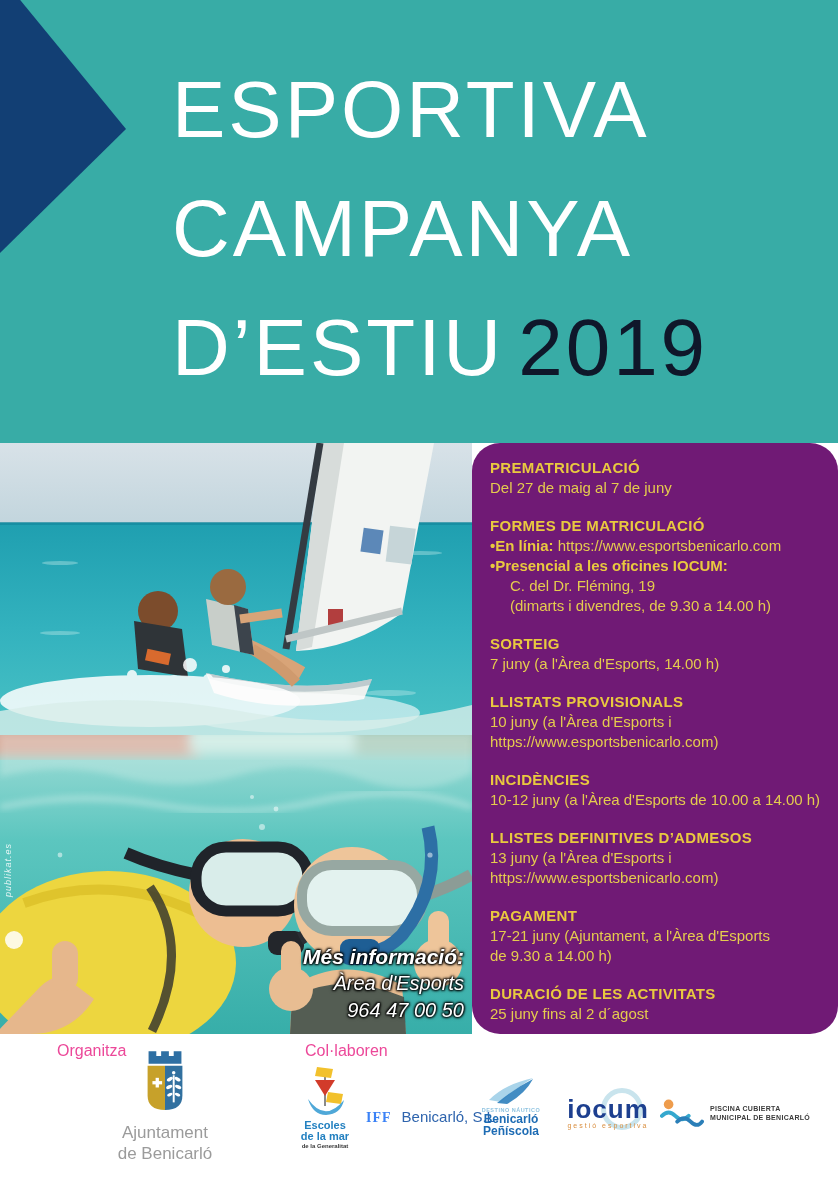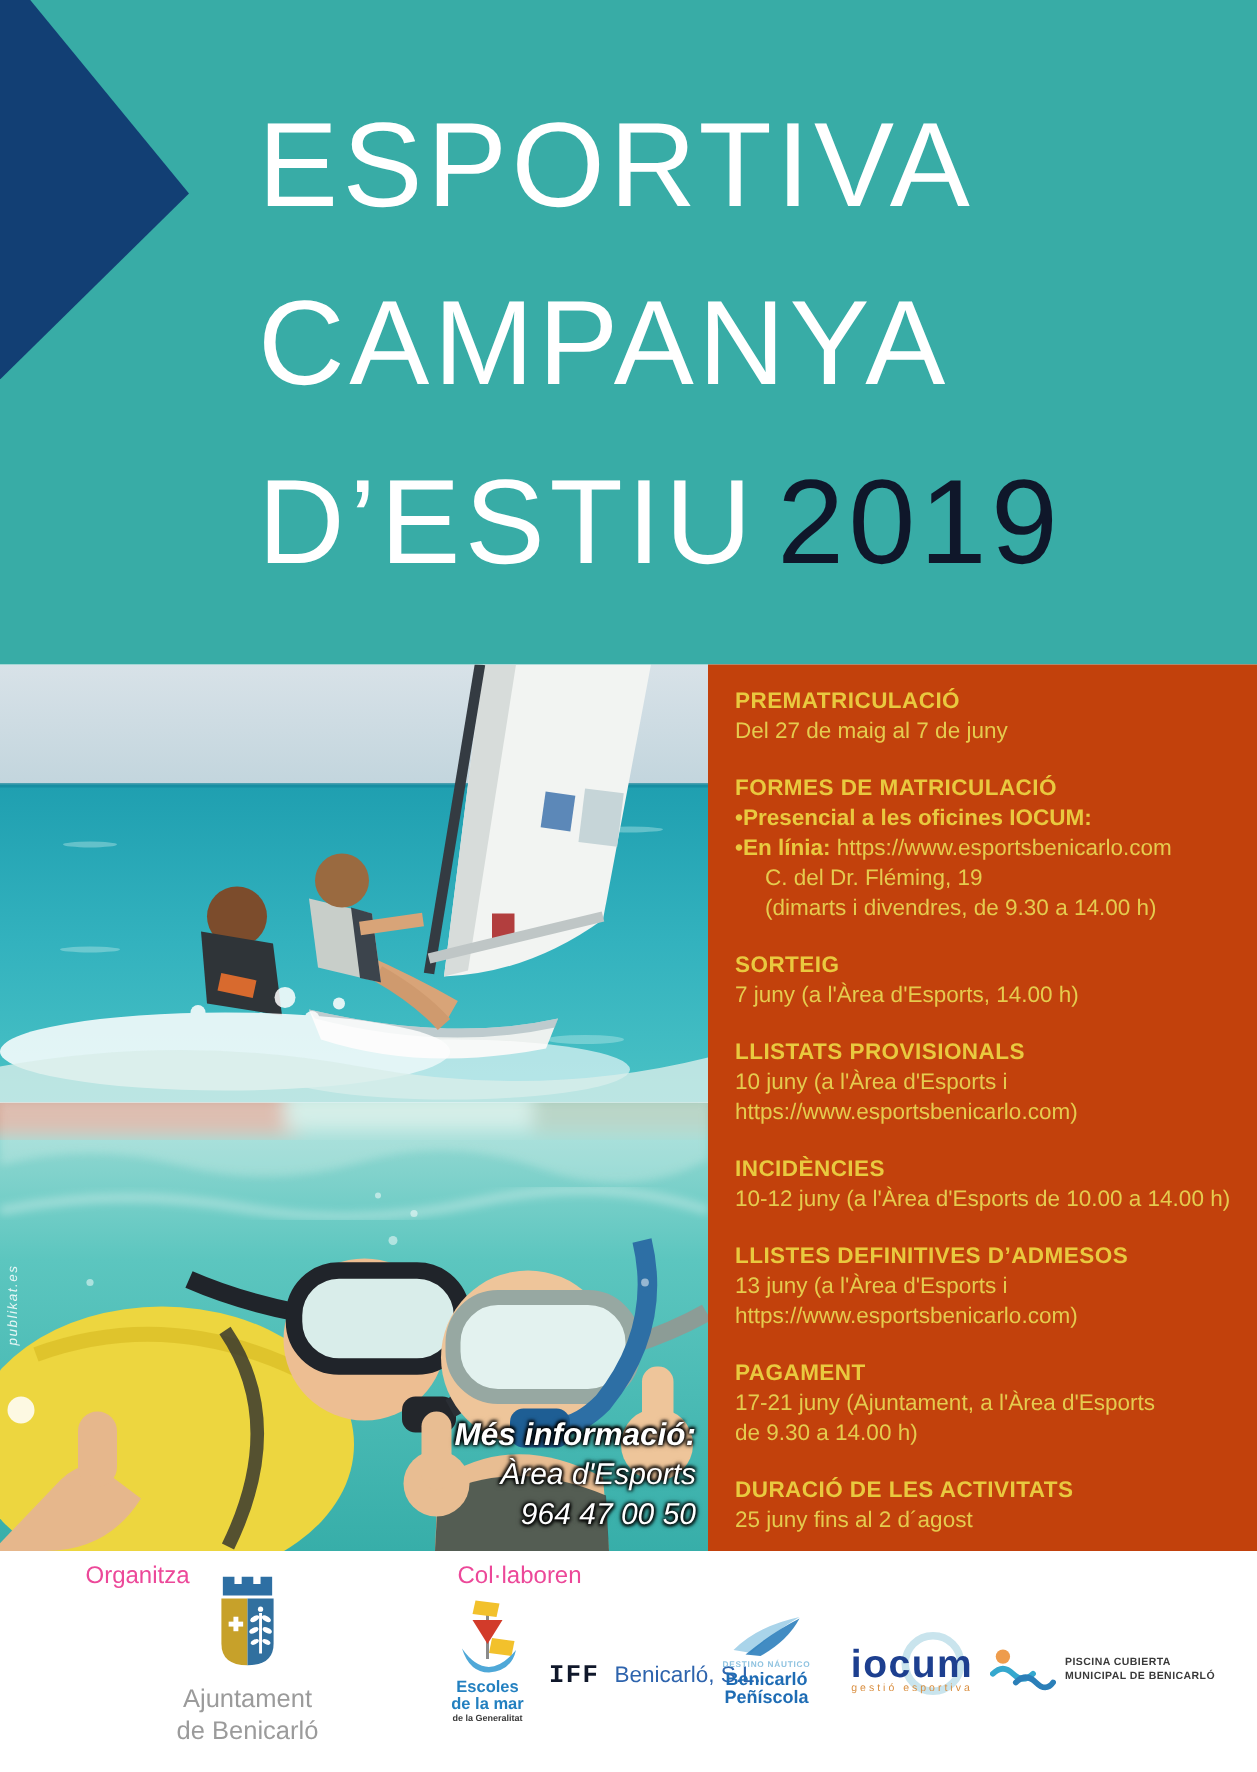--- a/index.html
+++ b/index.html
@@ -28,21 +28,21 @@
   .watermark-badge { position:absolute; left:5px; top:196px; width:18px; height:18px; border-radius:50%;
                      background:rgba(255,255,255,.85); }
 
   .contact { position:absolute; right:8px; bottom:10px; text-align:right; color:#ffffff;
              font-size:20px; line-height:27px; white-space:nowrap;
              text-shadow:0 0 4px rgba(0,0,0,.55), 1px 1px 2px rgba(0,0,0,.8), -1px -1px 2px rgba(0,0,0,.8),
                          1px -1px 2px rgba(0,0,0,.8), -1px 1px 2px rgba(0,0,0,.8); }
   .contact-heading { font-weight:bold; font-size:21px; }
 
   
-  .panel { width:366px; height:591px; background:#c2410c; padding:15px 12px 0 18px; }
+  .panel { width:366px; height:591px; background:#701a75; padding:15px 12px 0 18px;border-radius:28px; }
   .sec { margin-bottom:18px; }
   .sec-title { color:#E9C93F; font-weight:bold; font-size:15px; line-height:20px; letter-spacing:.3px; }
   .sec-line { color:#E5CB4E; font-size:15px; line-height:20px; }
   .sec-line .b, .sec-line.b { font-weight:bold; color:#E9C93F; }
   .sec-line.indent { padding-left:7px;margin-left:13px; }
 
   
   .footer { position:absolute; top:1034px; left:0; width:838px; height:147px; background:#ffffff; }
   .footer-label { position:absolute; font-size:16px; color:#ec4899; }
   .label-organitza { left:57px; top:8px; }
@@ -51,21 +51,21 @@
   .ajuntament { position:absolute; left:85px; top:16px; width:160px; text-align:center; }
   .ajuntament svg { display:block; margin:0 auto; }
   .ajuntament-caption { margin-top:4px; color:#9B9B9B; font-size:17px; line-height:21px; }
 
   .logo-escoles { position:absolute; left:292px; top:32px; width:66px; text-align:center; }
   .logo-escoles svg { display:block; margin:0 auto; }
   .escoles-name { color:#2380C0; font-size:11px; line-height:11px; font-weight:bold; margin-top:2px; }
   .escoles-sub { color:#3a3a3a; font-size:6px; font-weight:bold; margin-top:1px; }
 
   .logo-iff { position:absolute; left:366px; top:74px; white-space:nowrap; }
-  .iff-abbr { font-family:Liberation Mono, monospace; font-weight:bold; font-size:17px; color:#0f172a; letter-spacing:1px; }
+  .iff-abbr { font-family:Liberation Serif, serif; font-weight:bold; font-size:14px; color:#3b82f6; letter-spacing:1px; }
   .iff-name { font-size:15px; color:#2E64AD; margin-left:10px; }
 
   .logo-destino { position:absolute; left:481px; top:42px; width:60px; text-align:center; }
   .logo-destino svg { display:block; margin:0 auto; }
   .destino-small { color:#8FC3E0; font-size:5.5px; font-weight:bold; letter-spacing:.5px; margin-top:1px; }
   .destino-line { color:#1E6CB4; font-size:12px; line-height:12px; font-weight:bold; }
 
   .logo-iocum { position:absolute; left:560px; top:62px; width:96px; text-align:center; }
   .iocum-wrap { position:relative; display:inline-block; }
   .iocum-ring { position:absolute; left:34px; top:-8px; width:42px; height:42px; border:5px solid #BFDFEA;
@@ -212,22 +212,22 @@
 
     <div class="panel">
 
       <div class="sec">
         <div class="sec-title">PREMATRICULACIÓ</div>
         <div class="sec-line">Del 27 de maig al 7 de juny</div>
       </div>
 
       <div class="sec">
         <div class="sec-title">FORMES DE MATRICULACIÓ</div>
+        <div class="sec-line"><span class="b">•En línia: </span><span>https://www.esportsbenicarlo.com</span></div>
         <div class="sec-line b">•Presencial a les oficines IOCUM:</div>
-        <div class="sec-line"><span class="b">•En línia: </span><span>https://www.esportsbenicarlo.com</span></div>
         <div class="sec-line indent">C. del Dr. Fléming, 19</div>
         <div class="sec-line indent">(dimarts i divendres, de 9.30 a 14.00 h)</div>
       </div>
 
       <div class="sec">
         <div class="sec-title">SORTEIG</div>
         <div class="sec-line">7 juny (a l'Àrea d'Esports, 14.00 h)</div>
       </div>
 
       <div class="sec">

